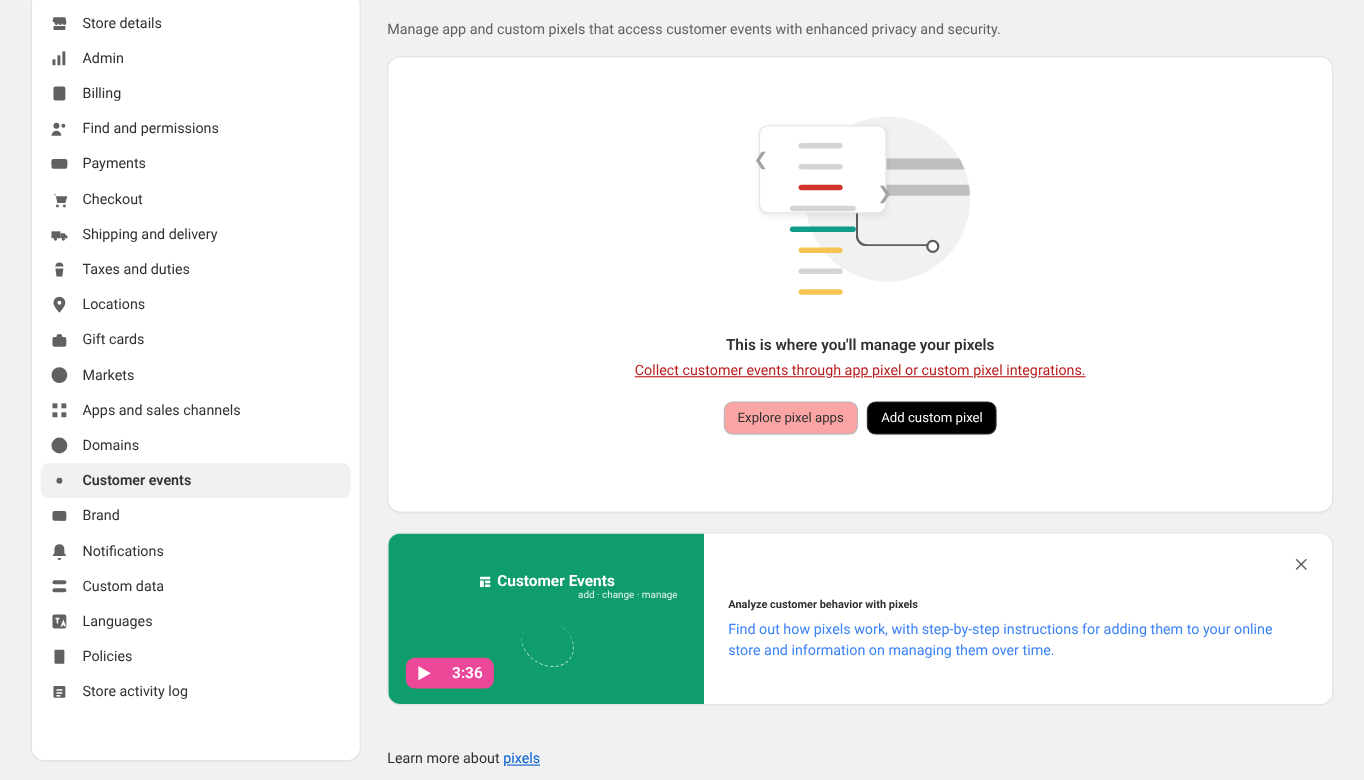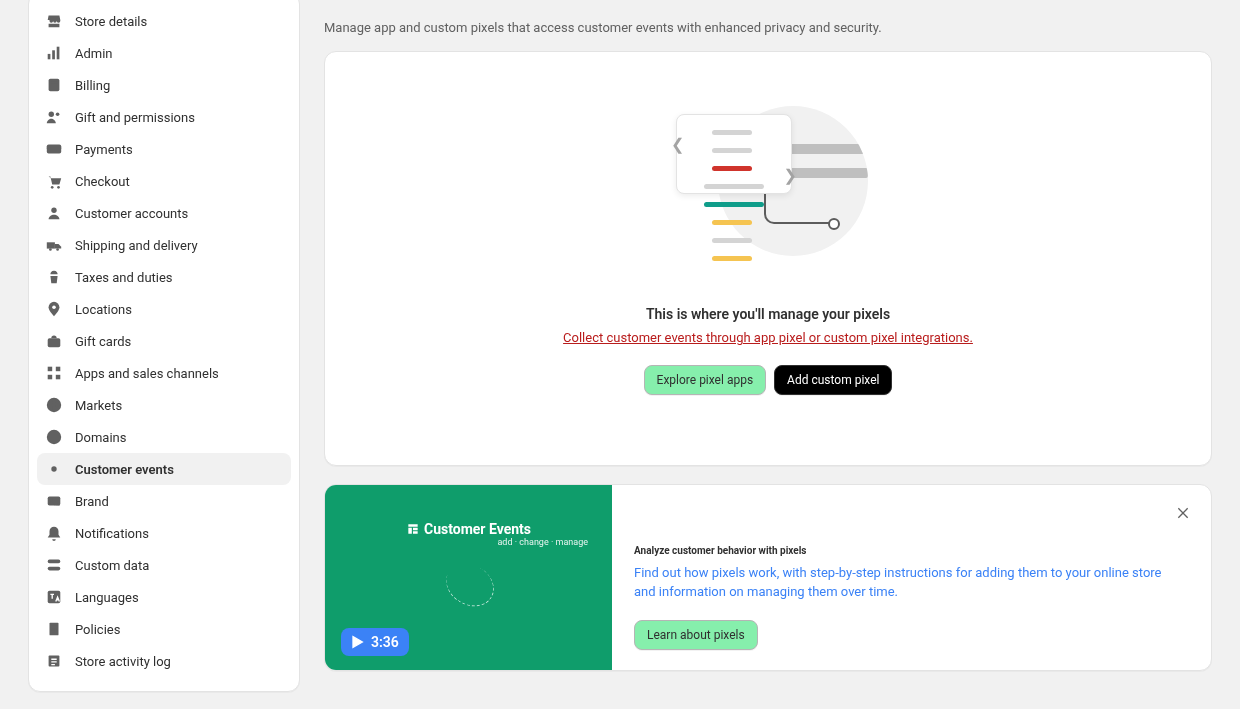--- a/index.html
+++ b/index.html
@@ -7,21 +7,21 @@
   body {
     font-family: -apple-system, BlinkMacSystemFont, "Segoe UI", Roboto, Helvetica, Arial, sans-serif;
     background: #f1f1f1;
     color: #303030;
     font-size: 13px;
     display: flex;
   }
 
   
   .sidebar {
-    width: 300px;
+    width: 328px;
     padding: 0 0 0 28px;
     position: relative;
   }
   .sidebar-card {
     background: #ffffff;
     border-radius: 12px;
     border: 1px solid #e3e3e3;
     padding: 12px 8px;
     height: 700px;
     margin-top: -8px;
@@ -149,21 +149,21 @@
   .empty-heading { font-size: 14px; font-weight: 650; margin-bottom: 8px; }
   .empty-text { color: #b91c1c; font-size: 13px; margin-bottom: 20px; text-decoration: underline; }
   .btn-row { display: inline-flex; gap: 8px; }
   .btn {
     font-family: inherit;
     font-size: 12px;
     padding: 7px 12px;
     border-radius: 8px;
     cursor: pointer;
     border: 1px solid #b5b5b5;
-    background: #86efac;
+    background: #fca5a5;
     color: #303030;
     box-shadow: 0 1px 0 rgba(0,0,0,0.05);
   }
   .btn.primary {
     background: #000000;
     color: #fff;
     border-color: #303030;
   }
 
   .promo-card {
@@ -175,29 +175,29 @@
     width: 287px;
     background: #0f9d6b;
     position: relative;
     color: #fff;
     padding: 36px 24px 16px;
     font-size: 11px;
   }
   .promo-thumb .duration {
     position: absolute;
     left: 16px; bottom: 14px;
-    background: #3b82f6;
+    background: #ec4899;
     color: #fff;
     border-radius: 8px;
     padding: 6px 10px 6px 8px;
     font-size: 14px;
     font-weight: 600;
     display: flex;
     align-items: center;
-    gap: 6px;
+    gap: 18px;
   }
   .promo-thumb .duration svg { width: 16px; height: 16px; fill: none; stroke: #fff; stroke-width: 2; }
   .promo-thumb-title { font-weight: 700; font-size: 14px; text-align: center; }
   .promo-thumb-sub { font-size: 9px; text-align: right; opacity: .9; margin-bottom: 18px; }
   .promo-thumb-row { display: flex; justify-content: space-between; align-items: center; font-size: 9px; opacity: .95; }
   .promo-thumb-row span { border: 1px solid rgba(255,255,255,.5); padding: 2px 5px; border-radius: 3px; }
   .swirl {
     position: absolute;
     left: 120px; top: 80px;
     width: 50px; height: 40px;
@@ -268,49 +268,41 @@
             </svg>
           </span>
           <span>Billing</span>
         </li>
         <li class="nav-item">
           <span class="nav-icon">
             <svg viewBox="0 0 20 20">
               <use href="#ic-users"></use>
             </svg>
           </span>
-          <span>Gift and permissions</span>
+          <span>Find and permissions</span>
         </li>
         <li class="nav-item">
           <span class="nav-icon">
             <svg viewBox="0 0 20 20">
               <use href="#ic-payments"></use>
             </svg>
           </span>
           <span>Payments</span>
         </li>
         <li class="nav-item">
           <span class="nav-icon">
             <svg viewBox="0 0 20 20">
               <use href="#ic-checkout"></use>
             </svg>
           </span>
           <span>Checkout</span>
         </li>
         <li class="nav-item">
           <span class="nav-icon">
             <svg viewBox="0 0 20 20">
-              <use href="#ic-customer-accounts"></use>
-            </svg>
-          </span>
-          <span>Customer accounts</span>
-        </li>
-        <li class="nav-item">
-          <span class="nav-icon">
-            <svg viewBox="0 0 20 20">
               <use href="#ic-shipping"></use>
             </svg>
           </span>
           <span>Shipping and delivery</span>
         </li>
         <li class="nav-item">
           <span class="nav-icon">
             <svg viewBox="0 0 20 20">
               <use href="#ic-taxes"></use>
             </svg>
@@ -329,32 +321,32 @@
           <span class="nav-icon">
             <svg viewBox="0 0 20 20">
               <use href="#ic-gift-cards"></use>
             </svg>
           </span>
           <span>Gift cards</span>
         </li>
         <li class="nav-item">
           <span class="nav-icon">
             <svg viewBox="0 0 20 20">
+              <use href="#ic-markets"></use>
+            </svg>
+          </span>
+          <span>Markets</span>
+        </li>
+        <li class="nav-item">
+          <span class="nav-icon">
+            <svg viewBox="0 0 20 20">
               <use href="#ic-apps"></use>
             </svg>
           </span>
           <span>Apps and sales channels</span>
-        </li>
-        <li class="nav-item">
-          <span class="nav-icon">
-            <svg viewBox="0 0 20 20">
-              <use href="#ic-markets"></use>
-            </svg>
-          </span>
-          <span>Markets</span>
         </li>
         <li class="nav-item">
           <span class="nav-icon">
             <svg viewBox="0 0 20 20">
               <use href="#ic-domains"></use>
             </svg>
           </span>
           <span>Domains</span>
         </li>
         <li class="nav-item active">
@@ -465,21 +457,20 @@
     </div>
     <div class="promo-body">
       <button class="promo-close">
         <svg viewBox="0 0 24 24">
             <line x1="5" y1="5" x2="19" y2="19"></line>
             <line x1="19" y1="5" x2="5" y2="19"></line>
           </svg>
       </button>
       <h4 class="promo-heading">Analyze customer behavior with pixels</h4>
       <p class="promo-text">Find out how pixels work, with step-by-step instructions for adding them to your online store and information on managing them over time.</p>
-      <button class="btn">Learn about pixels</button>
     </div>
   </section>
 
   <p class="learn-more">
     <span>Learn more about </span><a>pixels</a>
   </p>
 </main>
 
 <svg width="0" height="0" style="position:absolute">
   <defs>

